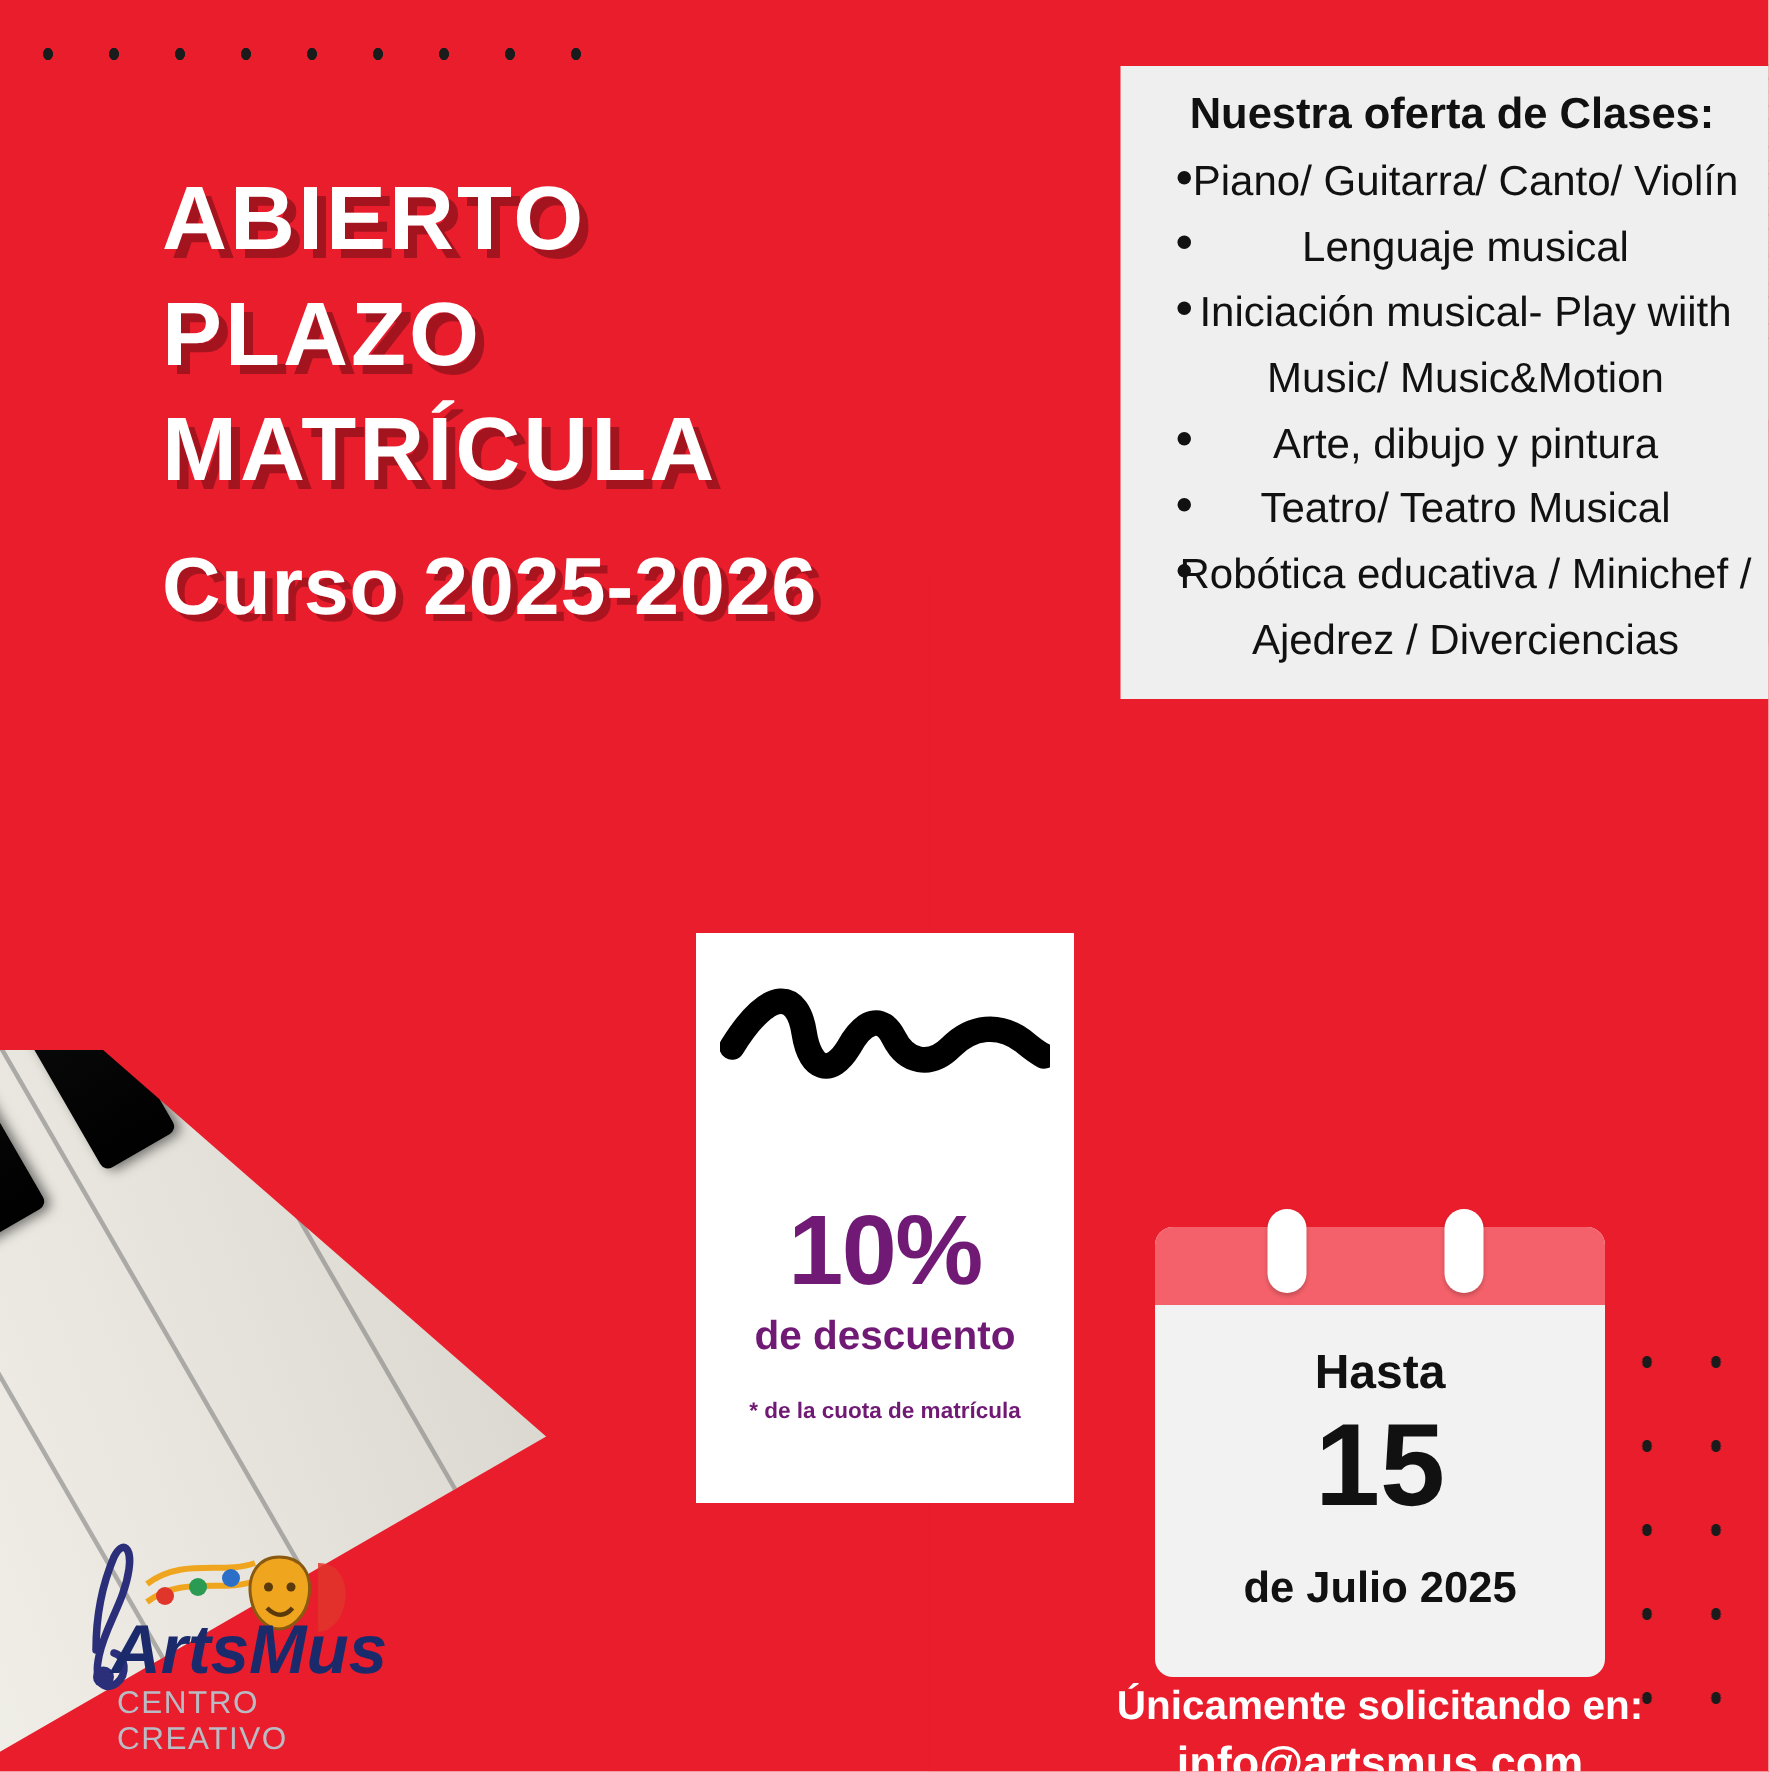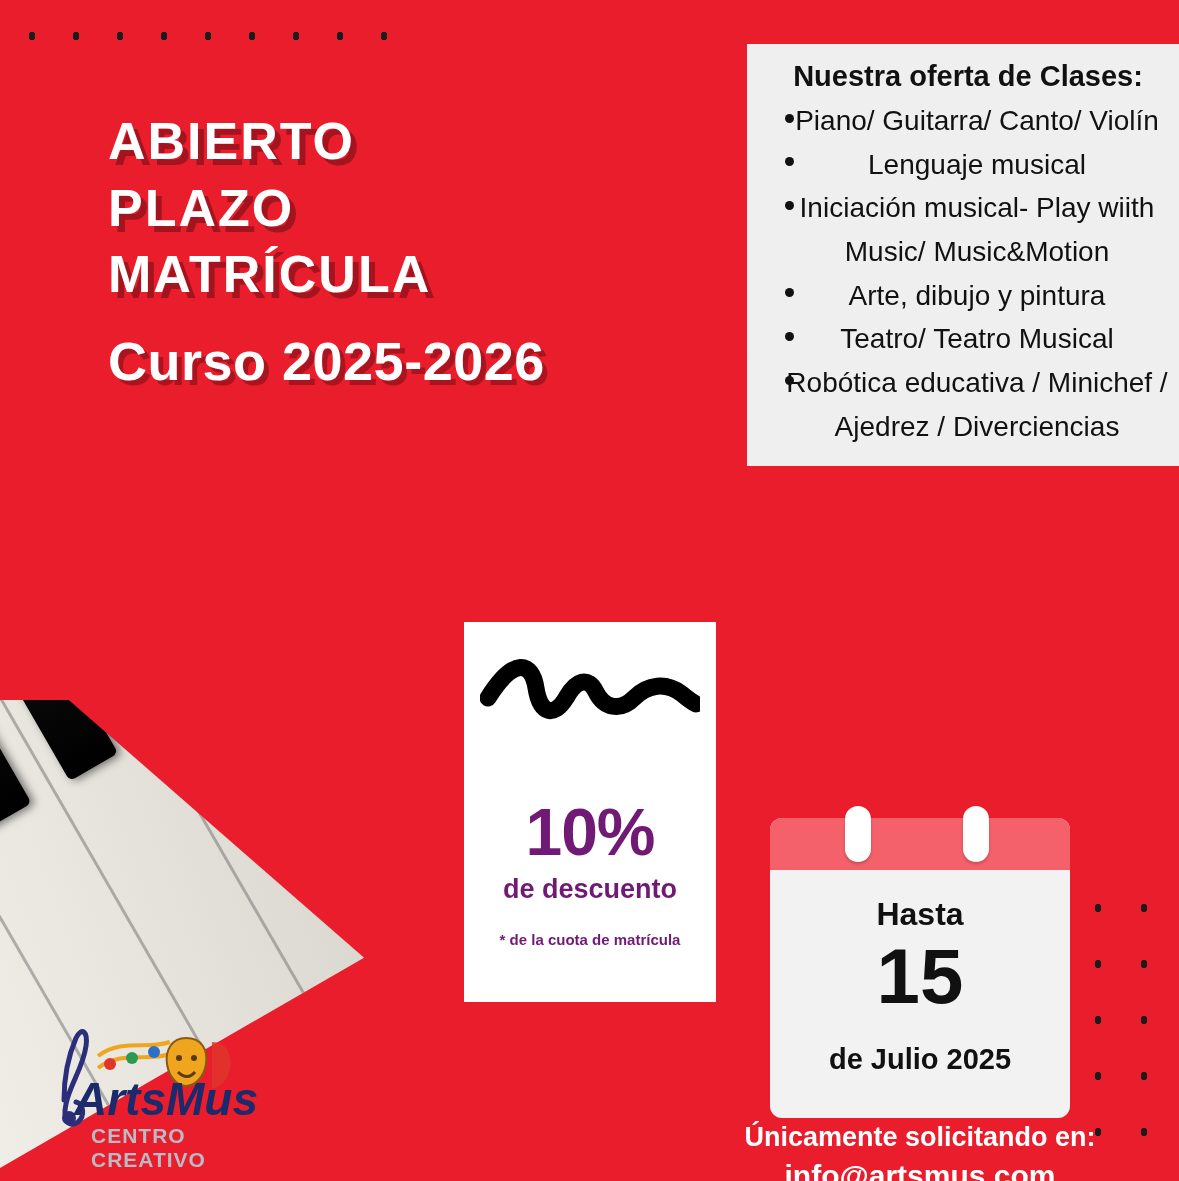--- a/index.html
+++ b/index.html
@@ -116,21 +116,21 @@
   
   .headline {
     position: absolute;
     left: 108px;
     top: 108px;
     width: 620px;
     color: #ffffff;
   }
   .headline .line {
     font-weight: 800;
-    font-size: 52px;
+    font-size: 60px;
     line-height: 1.28;
     letter-spacing: 2px;
     text-shadow: 6px 6px 0 rgba(0,0,0,0.30);
   }
   .headline .course {
     margin-top: 22px;
     font-weight: 700;
     font-size: 54px;
     letter-spacing: 0.5px;
     text-shadow: 5px 5px 0 rgba(0,0,0,0.28);
@@ -279,24 +279,24 @@
     position: absolute;
     left: 38px;
     top: 60px;
     font-size: 46px;
     font-weight: 700;
     font-style: italic;
     color: #1b2a6b;
   }
   .logo-sub {
     position: absolute;
-    left: 55px;
+    left: 42px;
     top: 112px;
     font-size: 21px;
-    font-weight: 700;
+    font-weight: 400;
     letter-spacing: 1px;
     color: #b9bcc4;
   }
 </style>
 </head>
 <body>
 
 <div id="poster">
 
   <div class="photo-wood"></div>

